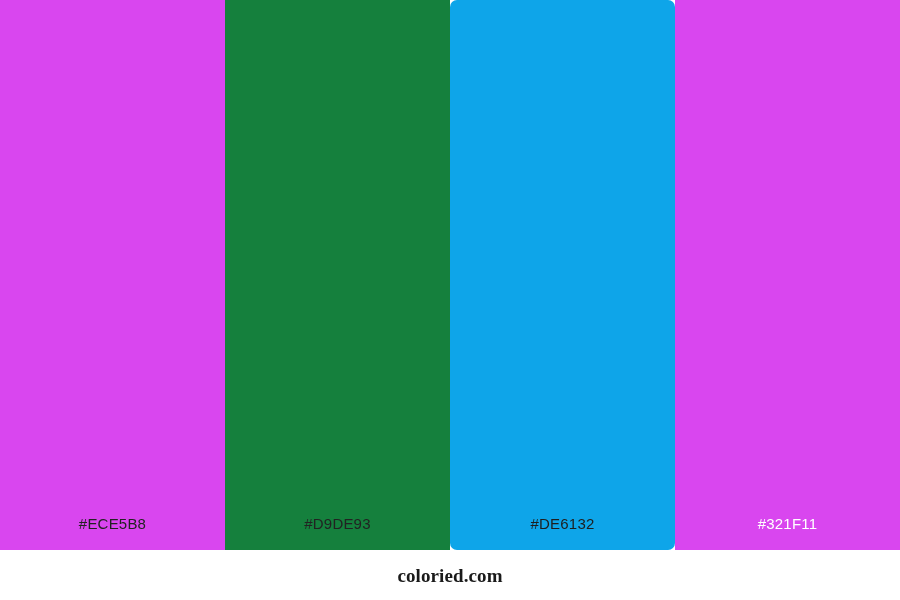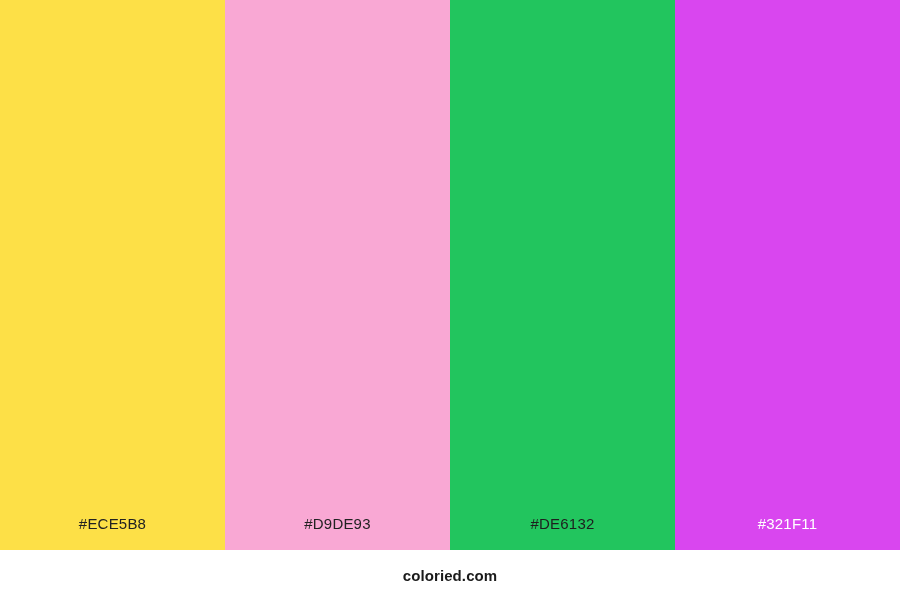--- a/index.html
+++ b/index.html
@@ -48,45 +48,45 @@
   }
   #footer-bar {
     width: 900px;
     height: 50px;
     background: #ffffff;
     display: flex;
     align-items: center;
     justify-content: center;
   }
   #site-credit {
-    font-size: 15px;
+    font-size: 19px;
     font-weight: 700;
     color: #1a1a1a;
     letter-spacing: 0.1px;
     line-height: 1;
-    font-family: Liberation Sans, sans-serif;
+    font-family: Liberation Serif, serif;
   }
 </style>
 </head>
 <body>
 
 <div id="palette-page" style="background-color: rgb(255, 255, 255);">
 
   <div id="swatch-strip">
 
-    <div class="swatch" style="background-color: #fde047;">
+    <div class="swatch" style="background-color: #d946ef;">
       <span class="swatch-label" style="color: rgb(34, 34, 34);">#ECE5B8</span>
     </div>
 
-    <div class="swatch" style="background-color: #f9a8d4;">
+    <div class="swatch" style="background-color: #15803d;">
       <span class="swatch-label" style="color: rgb(34, 34, 34);">#D9DE93</span>
     </div>
 
 
-    <div class="swatch" style="background-color: #22c55e;">
+    <div class="swatch" style="background-color: #0ea5e9; border-radius: 7px;">
       <span class="swatch-label" style="color: rgb(30, 30, 30);">#DE6132</span>
     </div>
 
     <div class="swatch" style="background-color: #d946ef;">
       <span class="swatch-label" style="color: rgb(255, 255, 255);">#321F11</span>
     </div>
 
   </div>
 
   <div id="footer-bar" style="background-color: rgb(255, 255, 255);">

